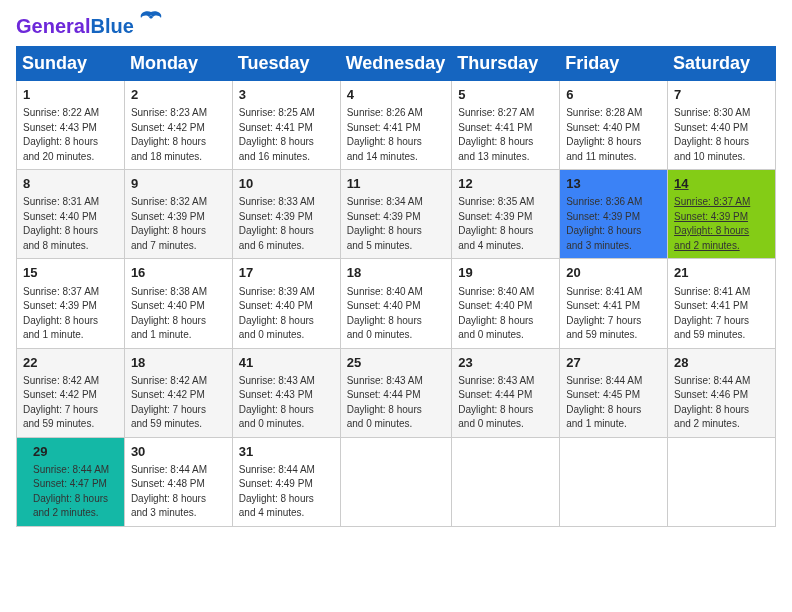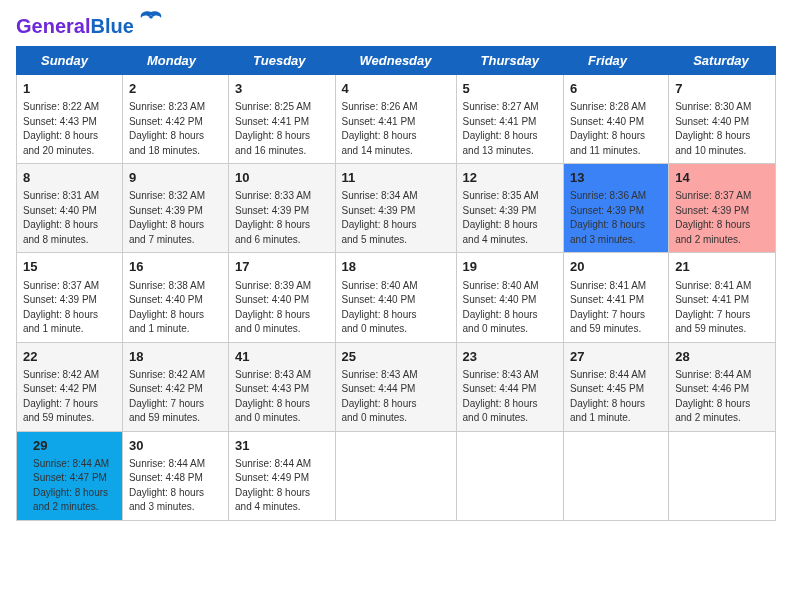--- a/index.html
+++ b/index.html
@@ -30,26 +30,25 @@
       color: #555;
     }
     .calendar {
       width: 100%;
       border-collapse: collapse;
       border: 1px solid #ccc;
     }
     .calendar th {
       background-color: #1565c0;
       color: #fff;
-      font-size: 13px;
+      font-size: 18px;
       font-weight: bold;
-      padding: 6px 24px;
+      padding: 6px 5px;
       text-align: left;
       border: 1px solid #1565c0;
-      font-style: italic;
     }
     .calendar td {
       vertical-align: top;
       border: 1px solid #ccc;
       padding: 5px 6px;
       width: 107px;
       min-height: 80px;
       background: #fff;
       font-size: 10px;
       color: #333;
@@ -135,42 +134,42 @@
         <td style="background: rgb(255, 255, 255);"><span class="day-number">6</span><span class="cell-content">Sunrise: 8:28 AM<br>Sunset: 4:40 PM<br>Daylight: 8 hours<br>and 11 minutes.</span></td>
         <td style="background: rgb(255, 255, 255);"><span class="day-number">7</span><span class="cell-content">Sunrise: 8:30 AM<br>Sunset: 4:40 PM<br>Daylight: 8 hours<br>and 10 minutes.</span></td>
       </tr>
       <tr>
         <td style="background: rgb(245, 245, 245);"><span class="day-number">8</span><span class="cell-content">Sunrise: 8:31 AM<br>Sunset: 4:40 PM<br>Daylight: 8 hours<br>and 8 minutes.</span></td>
         <td style="background: rgb(245, 245, 245);"><span class="day-number">9</span><span class="cell-content">Sunrise: 8:32 AM<br>Sunset: 4:39 PM<br>Daylight: 8 hours<br>and 7 minutes.</span></td>
         <td style="background: rgb(245, 245, 245);"><span class="day-number">10</span><span class="cell-content">Sunrise: 8:33 AM<br>Sunset: 4:39 PM<br>Daylight: 8 hours<br>and 6 minutes.</span></td>
         <td style="background: rgb(245, 245, 245);"><span class="day-number">11</span><span class="cell-content">Sunrise: 8:34 AM<br>Sunset: 4:39 PM<br>Daylight: 8 hours<br>and 5 minutes.</span></td>
         <td style="background: rgb(245, 245, 245);"><span class="day-number">12</span><span class="cell-content">Sunrise: 8:35 AM<br>Sunset: 4:39 PM<br>Daylight: 8 hours<br>and 4 minutes.</span></td>
         <td style="background: #3b82f6;"><span class="day-number">13</span><span class="cell-content">Sunrise: 8:36 AM<br>Sunset: 4:39 PM<br>Daylight: 8 hours<br>and 3 minutes.</span></td>
-        <td style="background: #fca5a5;"><span class="day-number">14</span><span class="cell-content">Sunrise: 8:37 AM<br>Sunset: 4:39 PM<br>Daylight: 8 hours<br>and 2 minutes.</span></td>
+        <td style="background: #84cc16; text-decoration: underline;"><span class="day-number">14</span><span class="cell-content">Sunrise: 8:37 AM<br>Sunset: 4:39 PM<br>Daylight: 8 hours<br>and 2 minutes.</span></td>
       </tr>
       <tr>
         <td style="background: rgb(255, 255, 255);"><span class="day-number">15</span><span class="cell-content">Sunrise: 8:37 AM<br>Sunset: 4:39 PM<br>Daylight: 8 hours<br>and 1 minute.</span></td>
         <td style="background: rgb(255, 255, 255);"><span class="day-number">16</span><span class="cell-content">Sunrise: 8:38 AM<br>Sunset: 4:40 PM<br>Daylight: 8 hours<br>and 1 minute.</span></td>
         <td style="background: rgb(255, 255, 255);"><span class="day-number">17</span><span class="cell-content">Sunrise: 8:39 AM<br>Sunset: 4:40 PM<br>Daylight: 8 hours<br>and 0 minutes.</span></td>
         <td style="background: rgb(255, 255, 255);"><span class="day-number">18</span><span class="cell-content">Sunrise: 8:40 AM<br>Sunset: 4:40 PM<br>Daylight: 8 hours<br>and 0 minutes.</span></td>
         <td style="background: rgb(255, 255, 255);"><span class="day-number">19</span><span class="cell-content">Sunrise: 8:40 AM<br>Sunset: 4:40 PM<br>Daylight: 8 hours<br>and 0 minutes.</span></td>
         <td style="background: rgb(255, 255, 255);"><span class="day-number">20</span><span class="cell-content">Sunrise: 8:41 AM<br>Sunset: 4:41 PM<br>Daylight: 7 hours<br>and 59 minutes.</span></td>
         <td style="background: rgb(255, 255, 255);"><span class="day-number">21</span><span class="cell-content">Sunrise: 8:41 AM<br>Sunset: 4:41 PM<br>Daylight: 7 hours<br>and 59 minutes.</span></td>
       </tr>
       <tr>
         <td style="background: rgb(245, 245, 245);"><span class="day-number">22</span><span class="cell-content">Sunrise: 8:42 AM<br>Sunset: 4:42 PM<br>Daylight: 7 hours<br>and 59 minutes.</span></td>
         <td style="background: rgb(245, 245, 245);"><span class="day-number">18</span><span class="cell-content">Sunrise: 8:42 AM<br>Sunset: 4:42 PM<br>Daylight: 7 hours<br>and 59 minutes.</span></td>
         <td style="background: rgb(245, 245, 245);"><span class="day-number">41</span><span class="cell-content">Sunrise: 8:43 AM<br>Sunset: 4:43 PM<br>Daylight: 8 hours<br>and 0 minutes.</span></td>
         <td style="background: rgb(245, 245, 245);"><span class="day-number">25</span><span class="cell-content">Sunrise: 8:43 AM<br>Sunset: 4:44 PM<br>Daylight: 8 hours<br>and 0 minutes.</span></td>
         <td style="background: rgb(245, 245, 245);"><span class="day-number">23</span><span class="cell-content">Sunrise: 8:43 AM<br>Sunset: 4:44 PM<br>Daylight: 8 hours<br>and 0 minutes.</span></td>
         <td style="background: rgb(245, 245, 245);"><span class="day-number">27</span><span class="cell-content">Sunrise: 8:44 AM<br>Sunset: 4:45 PM<br>Daylight: 8 hours<br>and 1 minute.</span></td>
         <td style="background: rgb(245, 245, 245);"><span class="day-number">28</span><span class="cell-content">Sunrise: 8:44 AM<br>Sunset: 4:46 PM<br>Daylight: 8 hours<br>and 2 minutes.</span></td>
       </tr>
       <tr>
-        <td style="background: #0ea5e9; padding-left: 16px;"><span class="day-number">29</span><span class="cell-content">Sunrise: 8:44 AM<br>Sunset: 4:47 PM<br>Daylight: 8 hours<br>and 2 minutes.</span></td>
+        <td style="background: #14b8a6; padding-left: 16px;"><span class="day-number">29</span><span class="cell-content">Sunrise: 8:44 AM<br>Sunset: 4:47 PM<br>Daylight: 8 hours<br>and 2 minutes.</span></td>
         <td style="background: rgb(255, 255, 255);"><span class="day-number">30</span><span class="cell-content">Sunrise: 8:44 AM<br>Sunset: 4:48 PM<br>Daylight: 8 hours<br>and 3 minutes.</span></td>
         <td style="background: rgb(255, 255, 255);"><span class="day-number">31</span><span class="cell-content">Sunrise: 8:44 AM<br>Sunset: 4:49 PM<br>Daylight: 8 hours<br>and 4 minutes.</span></td>
         <td class="empty-cell"></td>
         <td class="empty-cell"></td>
         <td class="empty-cell"></td>
         <td class="empty-cell"></td>
       </tr>
     </tbody>
 </table>
 

